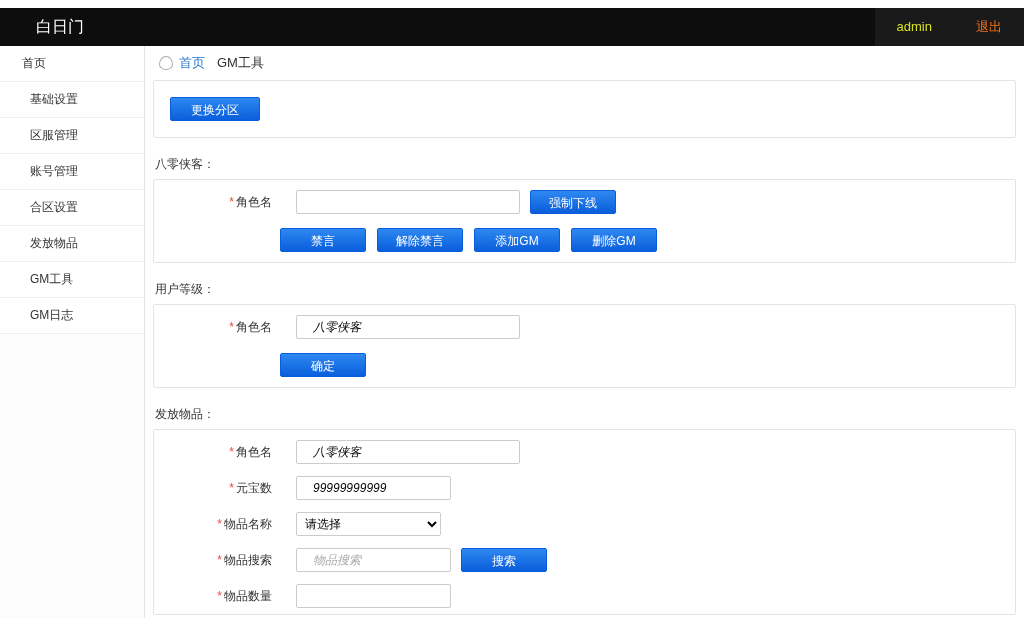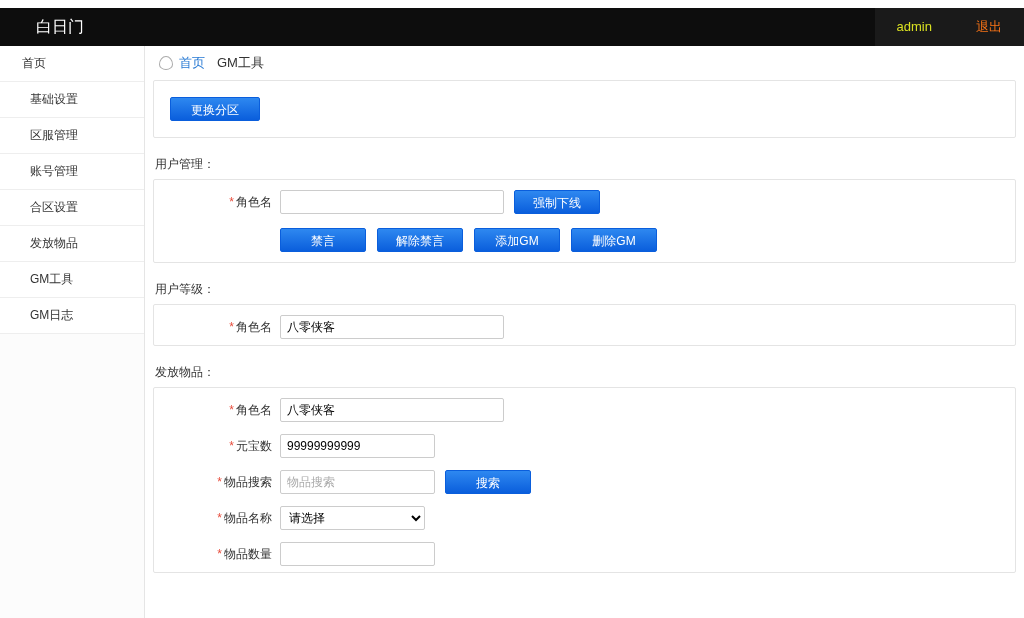--- a/index.html
+++ b/index.html
@@ -18,25 +18,25 @@
     .menu-item.sub { padding-left:30px; }
     .content { flex:1; padding:0 8px 24px 8px; }
     .crumbs { display:flex; align-items:center; padding:8px 6px; font-size:13px; }
     .crumb-icon { width:14px; height:14px; border:1px solid #aaa; border-radius:50% 50% 50% 50% / 60% 60% 40% 40%; margin-right:6px; position:relative; }
     .crumb-home { color:#2a7bd4; cursor:pointer; }
     .crumb-sep { margin:0 6px; }
     .panel { border:1px solid #e4e4e4; border-radius:2px; margin-bottom:8px; background:#fff; }
     .zone-btn { display:inline-block; margin:16px; height:24px; line-height:24px; padding:0 20px; color:#fff; font-size:12px;
       background:linear-gradient(#2e88f0,#0a5edc); border:1px solid #0a5edc; border-radius:2px; cursor:pointer; }
     .section-title { font-size:12px; padding:10px 2px 6px 2px; color:#333; }
-    .form-row { display:flex; align-items:center; padding:6px 0; }
+    .form-row { display:flex; align-items:center; padding:6px 0;gap:16px; }
     .form-label { width:126px; text-align:right; padding-right:8px; font-size:12px; color:#333; }
     .req { color:#e74c3c; margin-right:2px; }
     .form-ctrl { display:flex; gap:10px; flex-wrap:wrap; align-items:flex-end; }
-    input[type=text] { height:24px; border:1px solid #ccc; border-radius:2px; padding:0 6px; font-size:12px; }
+    input[type=text] { height:24px; border:1px solid #ccc; border-radius:2px; padding:0 16px; font-size:12px;font-style:italic; }
     input.w-lg { width:224px; }
     input.w-md { width:155px; }
     select { height:24px; border:1px solid #ccc; border-radius:2px; padding:0 4px; font-size:12px; width:145px; background:#fff; }
     .btn { display:inline-block; height:24px; line-height:24px; min-width:86px; padding:0 12px; text-align:center;
       color:#fff; font-size:12px; border-radius:2px; cursor:pointer; border:1px solid #0a5edc;
       background:linear-gradient(#2e88f0,#0a5edc); }
     .btn-row { display:flex; gap:11px; padding:8px 0 10px 126px; flex-wrap:wrap; }
     .hr-pad { height:4px; }
     ::placeholder { color:#aaa; }
   </style>
@@ -67,21 +67,21 @@
       <span class="crumb-icon"></span>
       <span class="crumb-home">首页</span>
       <span class="crumb-sep"></span>
       <span>GM工具</span>
     </div>
 
     <div class="panel">
       <span class="zone-btn">更换分区</span>
     </div>
 
-    <div class="section-title">用户管理：</div>
+    <div class="section-title">八零侠客：</div>
     <div class="panel">
       <div class="hr-pad"></div>
       <div class="form-row">
         <div class="form-label"><span class="req">*</span><span>角色名</span></div>
         <div class="form-ctrl">
           <input type="text" class="w-lg" value="" style="">
           <span class="btn">强制下线</span>
         </div>
       </div>
       <div class="btn-row">
@@ -94,50 +94,53 @@
 
     <div class="section-title">用户等级：</div>
     <div class="panel">
       <div class="hr-pad"></div>
       <div class="form-row">
         <div class="form-label"><span class="req">*</span><span>角色名</span></div>
         <div class="form-ctrl">
           <input type="text" class="w-lg" value="八零侠客" style="">
         </div>
       </div>
+      <div class="btn-row">
+        <span class="btn">确定</span>
+      </div>
     </div>
 
     <div class="section-title">发放物品：</div>
     <div class="panel">
       <div class="hr-pad"></div>
       <div class="form-row">
         <div class="form-label"><span class="req">*</span><span>角色名</span></div>
         <div class="form-ctrl">
           <input type="text" class="w-lg" value="八零侠客" style="">
         </div>
       </div>
       <div class="form-row">
         <div class="form-label"><span class="req">*</span><span>元宝数</span></div>
         <div class="form-ctrl">
           <input type="text" class="w-md" value="99999999999" style="">
         </div>
       </div>
       <div class="form-row">
-        <div class="form-label"><span class="req">*</span><span>物品搜索</span></div>
-        <div class="form-ctrl">
-          <input type="text" class="w-md" placeholder="物品搜索" style="">
-          <span class="btn">搜索</span>
-        </div>
-      </div>
-      <div class="form-row">
         <div class="form-label"><span class="req">*</span><span>物品名称</span></div>
         <div class="form-ctrl">
           <select>
             <option>请选择</option>
           </select>
+        </div>
+      </div>
+      <div class="form-row">
+        <div class="form-label"><span class="req">*</span><span>物品搜索</span></div>
+        <div class="form-ctrl">
+          <input type="text" class="w-md" placeholder="物品搜索" style="">
+          <span class="btn">搜索</span>
         </div>
       </div>
       <div class="form-row">
         <div class="form-label"><span class="req">*</span><span>物品数量</span></div>
         <div class="form-ctrl">
           <input type="text" class="w-md" value="" style="">
         </div>
       </div>
 
     </div>

